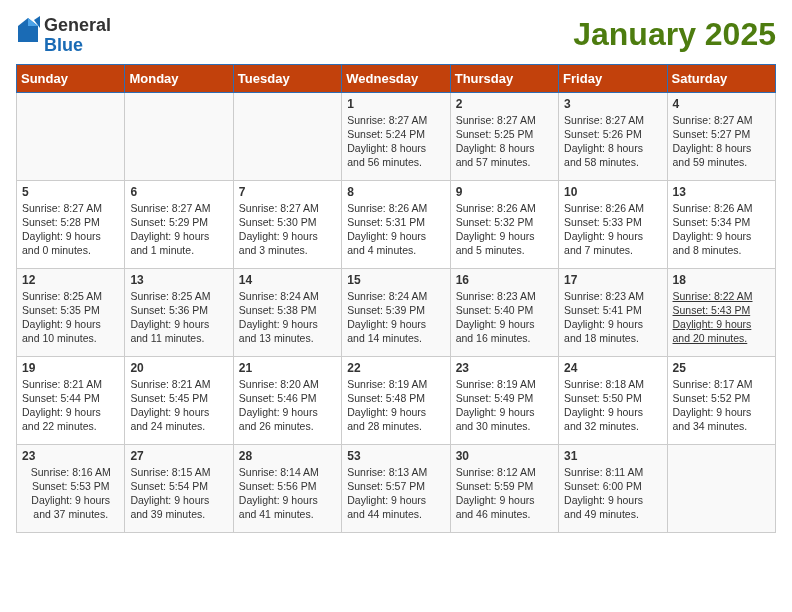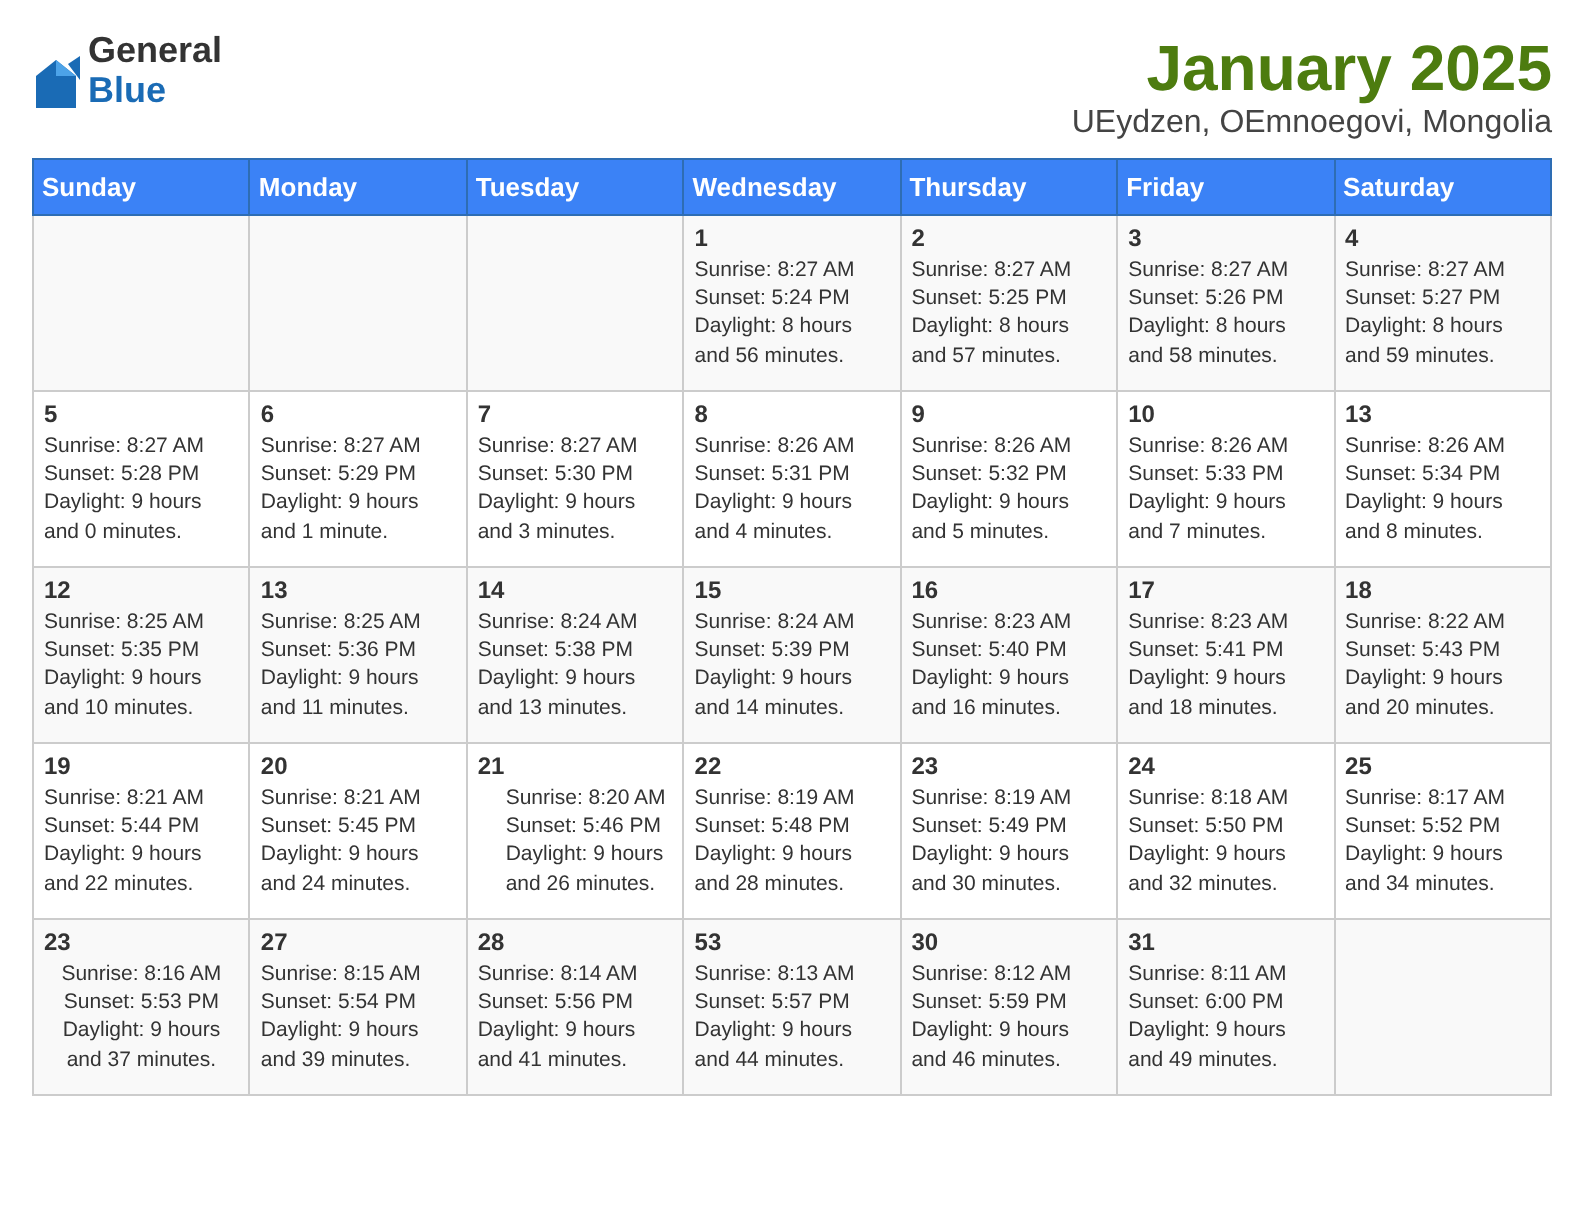--- a/index.html
+++ b/index.html
@@ -11,21 +11,21 @@
       padding: 16px;
     }
     .header {
       display: flex;
       justify-content: space-between;
       align-items: flex-start;
       margin-bottom: 8px;
     }
     .logo {
       display: flex;
-      align-items: flex-end;
+      align-items: flex-start;
     }
     .logo-text {
       display: flex;
       flex-direction: column;
       line-height: 1.1;
     }
     .logo-general {
       font-size: 18px;
       font-weight: bold;
       color: #333;
@@ -50,21 +50,21 @@
     }
     .calendar-subtitle {
       font-size: 16px;
       color: #444;
     }
     table {
       width: 100%;
       border-collapse: collapse;
     }
     thead tr th {
-      background-color: #3b82f6;
+      background-color: #c2410c;
       color: #fff;
       font-size: 13px;
       font-weight: bold;
       padding: 6px 4px;
       text-align: left;
       border: 1px solid #2e6db4;
     }
     tbody tr td {
       width: 14.28%;
       vertical-align: top;
@@ -102,21 +102,20 @@
       <polygon points="12,2 22,10 12,10" fill="#4da3e8"></polygon>
       <polygon points="18,4 24,0 24,12" fill="#1a6bb5"></polygon>
     </svg>
     <div class="logo-text">
       <span class="logo-general">General</span>
       <span class="logo-blue">Blue</span>
     </div>
   </div>
   <div class="title-block">
     <div class="calendar-title">January 2025</div>
-    <div class="calendar-subtitle">UEydzen, OEmnoegovi, Mongolia</div>
   </div>
 </div>
 
 <table>
   <thead>
     <tr>
     <th>Sunday</th>
         <th>Monday</th>
         <th>Tuesday</th>
         <th>Wednesday</th>
@@ -231,41 +230,41 @@
 Daylight: 9 hours and 16 minutes.</div>
         </td>
         <td>
           <span class="day-num">17</span>
           <div class="day-info" style="white-space: pre-line;">Sunrise: 8:23 AM
 Sunset: 5:41 PM
 Daylight: 9 hours and 18 minutes.</div>
         </td>
         <td>
           <span class="day-num">18</span>
-          <div class="day-info" style="white-space: pre-line;">Sunrise: 8:22 AM
+          <div class="day-info" style="white-space: pre-line; text-decoration: underline;">Sunrise: 8:22 AM
 Sunset: 5:43 PM
 Daylight: 9 hours and 20 minutes.</div>
         </td>
       </tr>
       <tr>
         <td>
           <span class="day-num">19</span>
           <div class="day-info" style="white-space: pre-line;">Sunrise: 8:21 AM
 Sunset: 5:44 PM
 Daylight: 9 hours and 22 minutes.</div>
         </td>
         <td>
           <span class="day-num">20</span>
           <div class="day-info" style="white-space: pre-line;">Sunrise: 8:21 AM
 Sunset: 5:45 PM
 Daylight: 9 hours and 24 minutes.</div>
         </td>
         <td>
           <span class="day-num">21</span>
-          <div class="day-info" style="white-space: pre-line; margin-left: 14px;">Sunrise: 8:20 AM
+          <div class="day-info" style="white-space: pre-line;">Sunrise: 8:20 AM
 Sunset: 5:46 PM
 Daylight: 9 hours and 26 minutes.</div>
         </td>
         <td>
           <span class="day-num">22</span>
           <div class="day-info" style="white-space: pre-line;">Sunrise: 8:19 AM
 Sunset: 5:48 PM
 Daylight: 9 hours and 28 minutes.</div>
         </td>
         <td>

